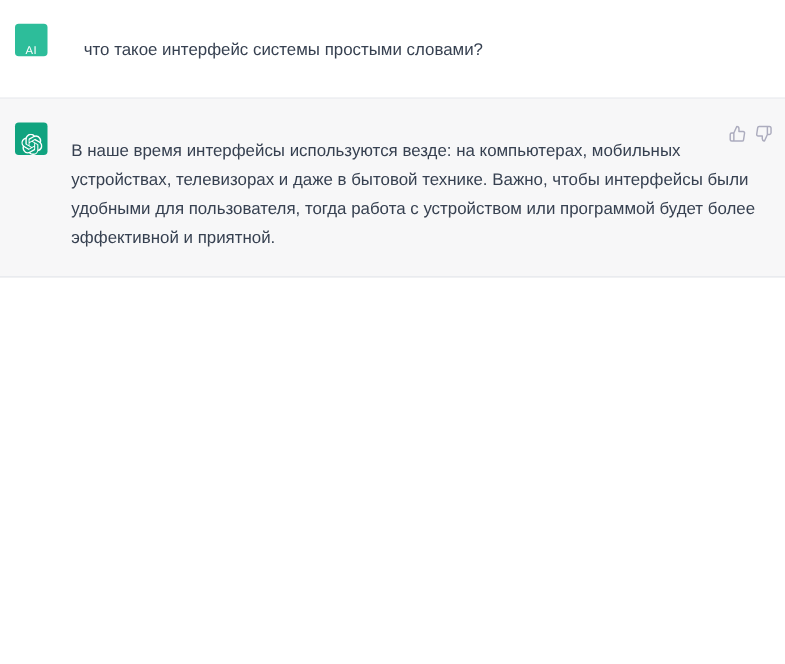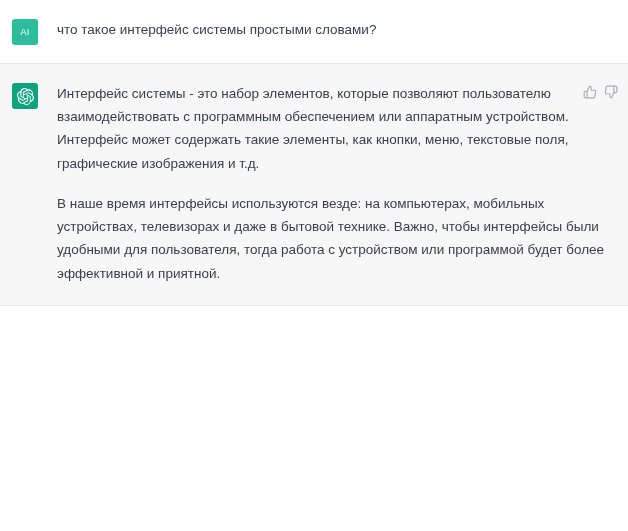--- a/index.html
+++ b/index.html
@@ -38,21 +38,21 @@
     padding: 18px 14px 20px 12px;
     position: relative;
   }
 
   .avatar {
     width: 26px;
     height: 26px;
     border-radius: 3px;
     flex: 0 0 26px;
     display: flex;
-    align-items: center;
+    align-items: flex-end;
     justify-content: center;
     font-size: 9px;
     color: #ffffff;
     letter-spacing: 0.3px;
     margin-top: 1px;
   }
   .avatar-user {
     background: #2dbd9a;
   }
   .avatar-assistant {
@@ -66,21 +66,21 @@
     flex: 1 1 auto;
     padding-left: 19px;
     padding-right: 6px;
     min-width: 0;
   }
 
   .msg-user-text {
     font-size: 13.5px;
     line-height: 1.45;
     color: #374151;
-    margin: 0;
+    margin: 10px;
     padding-top: 2px;
   }
 
   .msg-body p.para {
     font-size: 13.5px;
     line-height: 1.72;
     color: #374151;
     margin: 0 0 17px 0;
   }
   .msg-body p.para:last-child {
@@ -132,21 +132,20 @@
   <div class="turn turn-assistant">
     <div class="avatar avatar-assistant">
       <span>
         <svg viewBox="0 0 24 24" width="17" height="17" fill="#ffffff" aria-hidden="true">
           <path d="M22.28 9.82a5.98 5.98 0 0 0-.52-4.91 6.05 6.05 0 0 0-6.51-2.9A6.07 6.07 0 0 0 4.98 4.18a5.98 5.98 0 0 0-4 2.9 6.05 6.05 0 0 0 .75 7.1 5.98 5.98 0 0 0 .51 4.91 6.05 6.05 0 0 0 6.52 2.9A5.98 5.98 0 0 0 13.26 24a6.05 6.05 0 0 0 5.77-4.19 5.99 5.99 0 0 0 4-2.9 6.06 6.06 0 0 0-.75-7.09zM13.26 22.43a4.48 4.48 0 0 1-2.88-1.04l.14-.08 4.78-2.76a.8.8 0 0 0 .39-.68v-6.74l2.02 1.17a.07.07 0 0 1 .4.06v5.58a4.5 4.5 0 0 1-4.5 4.49zM3.6 18.3a4.47 4.47 0 0 1-.535-3.01l.142.085 4.783 2.762a.78.78 0 0 0 .78 0l5.843-3.372v2.332a.08.08 0 0 1-.033.062L9.74 19.95a4.5 4.5 0 0 1-6.14-1.65zM2.34 7.9a4.48 4.48 0 0 1 2.35-1.97v5.68a.77.77 0 0 0 .38.67l5.82 3.36-2.02 1.17a.08.08 0 0 1-.07 0L4 14.05A4.5 4.5 0 0 1 2.34 7.9zm16.6 3.86l-5.84-3.4 2.02-1.16a.08.08 0 0 1 .07 0l4.83 2.79a4.49 4.49 0 0 1-.67 8.1v-5.67a.8.8 0 0 0-.4-.66zm2.01-3.02l-.14-.09-4.78-2.78a.78.78 0 0 0-.79 0L9.4 9.25V6.91a.07.07 0 0 1 .03-.06l4.83-2.79a4.49 4.49 0 0 1 6.67 4.65zM8.3 12.86l-2.02-1.17a.08.08 0 0 1-.04-.06V6.06a4.49 4.49 0 0 1 7.37-3.45l-.14.08L8.68 5.45a.8.8 0 0 0-.39.68zm1.1-2.37l2.6-1.5 2.6 1.5v3l-2.6 1.5-2.6-1.5z"></path>
         </svg>
       </span>
     </div>
 
     <div class="msg-body">
-      <p class="para">Интерфейс системы - это набор элементов, которые позволяют пользователю взаимодействовать с программным обеспечением или аппаратным устройством. Интерфейс может содержать такие элементы, как кнопки, меню, текстовые поля, графические изображения и т.д.</p>
       <p class="para">В наше время интерфейсы используются везде: на компьютерах, мобильных устройствах, телевизорах и даже в бытовой технике. Важно, чтобы интерфейсы были удобными для пользователя, тогда работа с устройством или программой будет более эффективной и приятной.</p>
     </div>
 
     <div class="feedback">
       <span class="fb-btn">
         <svg viewBox="0 0 24 24" fill="none" stroke="currentColor" stroke-width="2" stroke-linecap="round" stroke-linejoin="round" aria-hidden="true">
           <path d="M14 9V5a3 3 0 0 0-3-3l-4 9v11h11.28a2 2 0 0 0 2-1.7l1.38-9a2 2 0 0 0-2-2.3zM7 22H4a2 2 0 0 1-2-2v-7a2 2 0 0 1 2-2h3"></path>
         </svg>
       </span>
       <span class="fb-btn">

